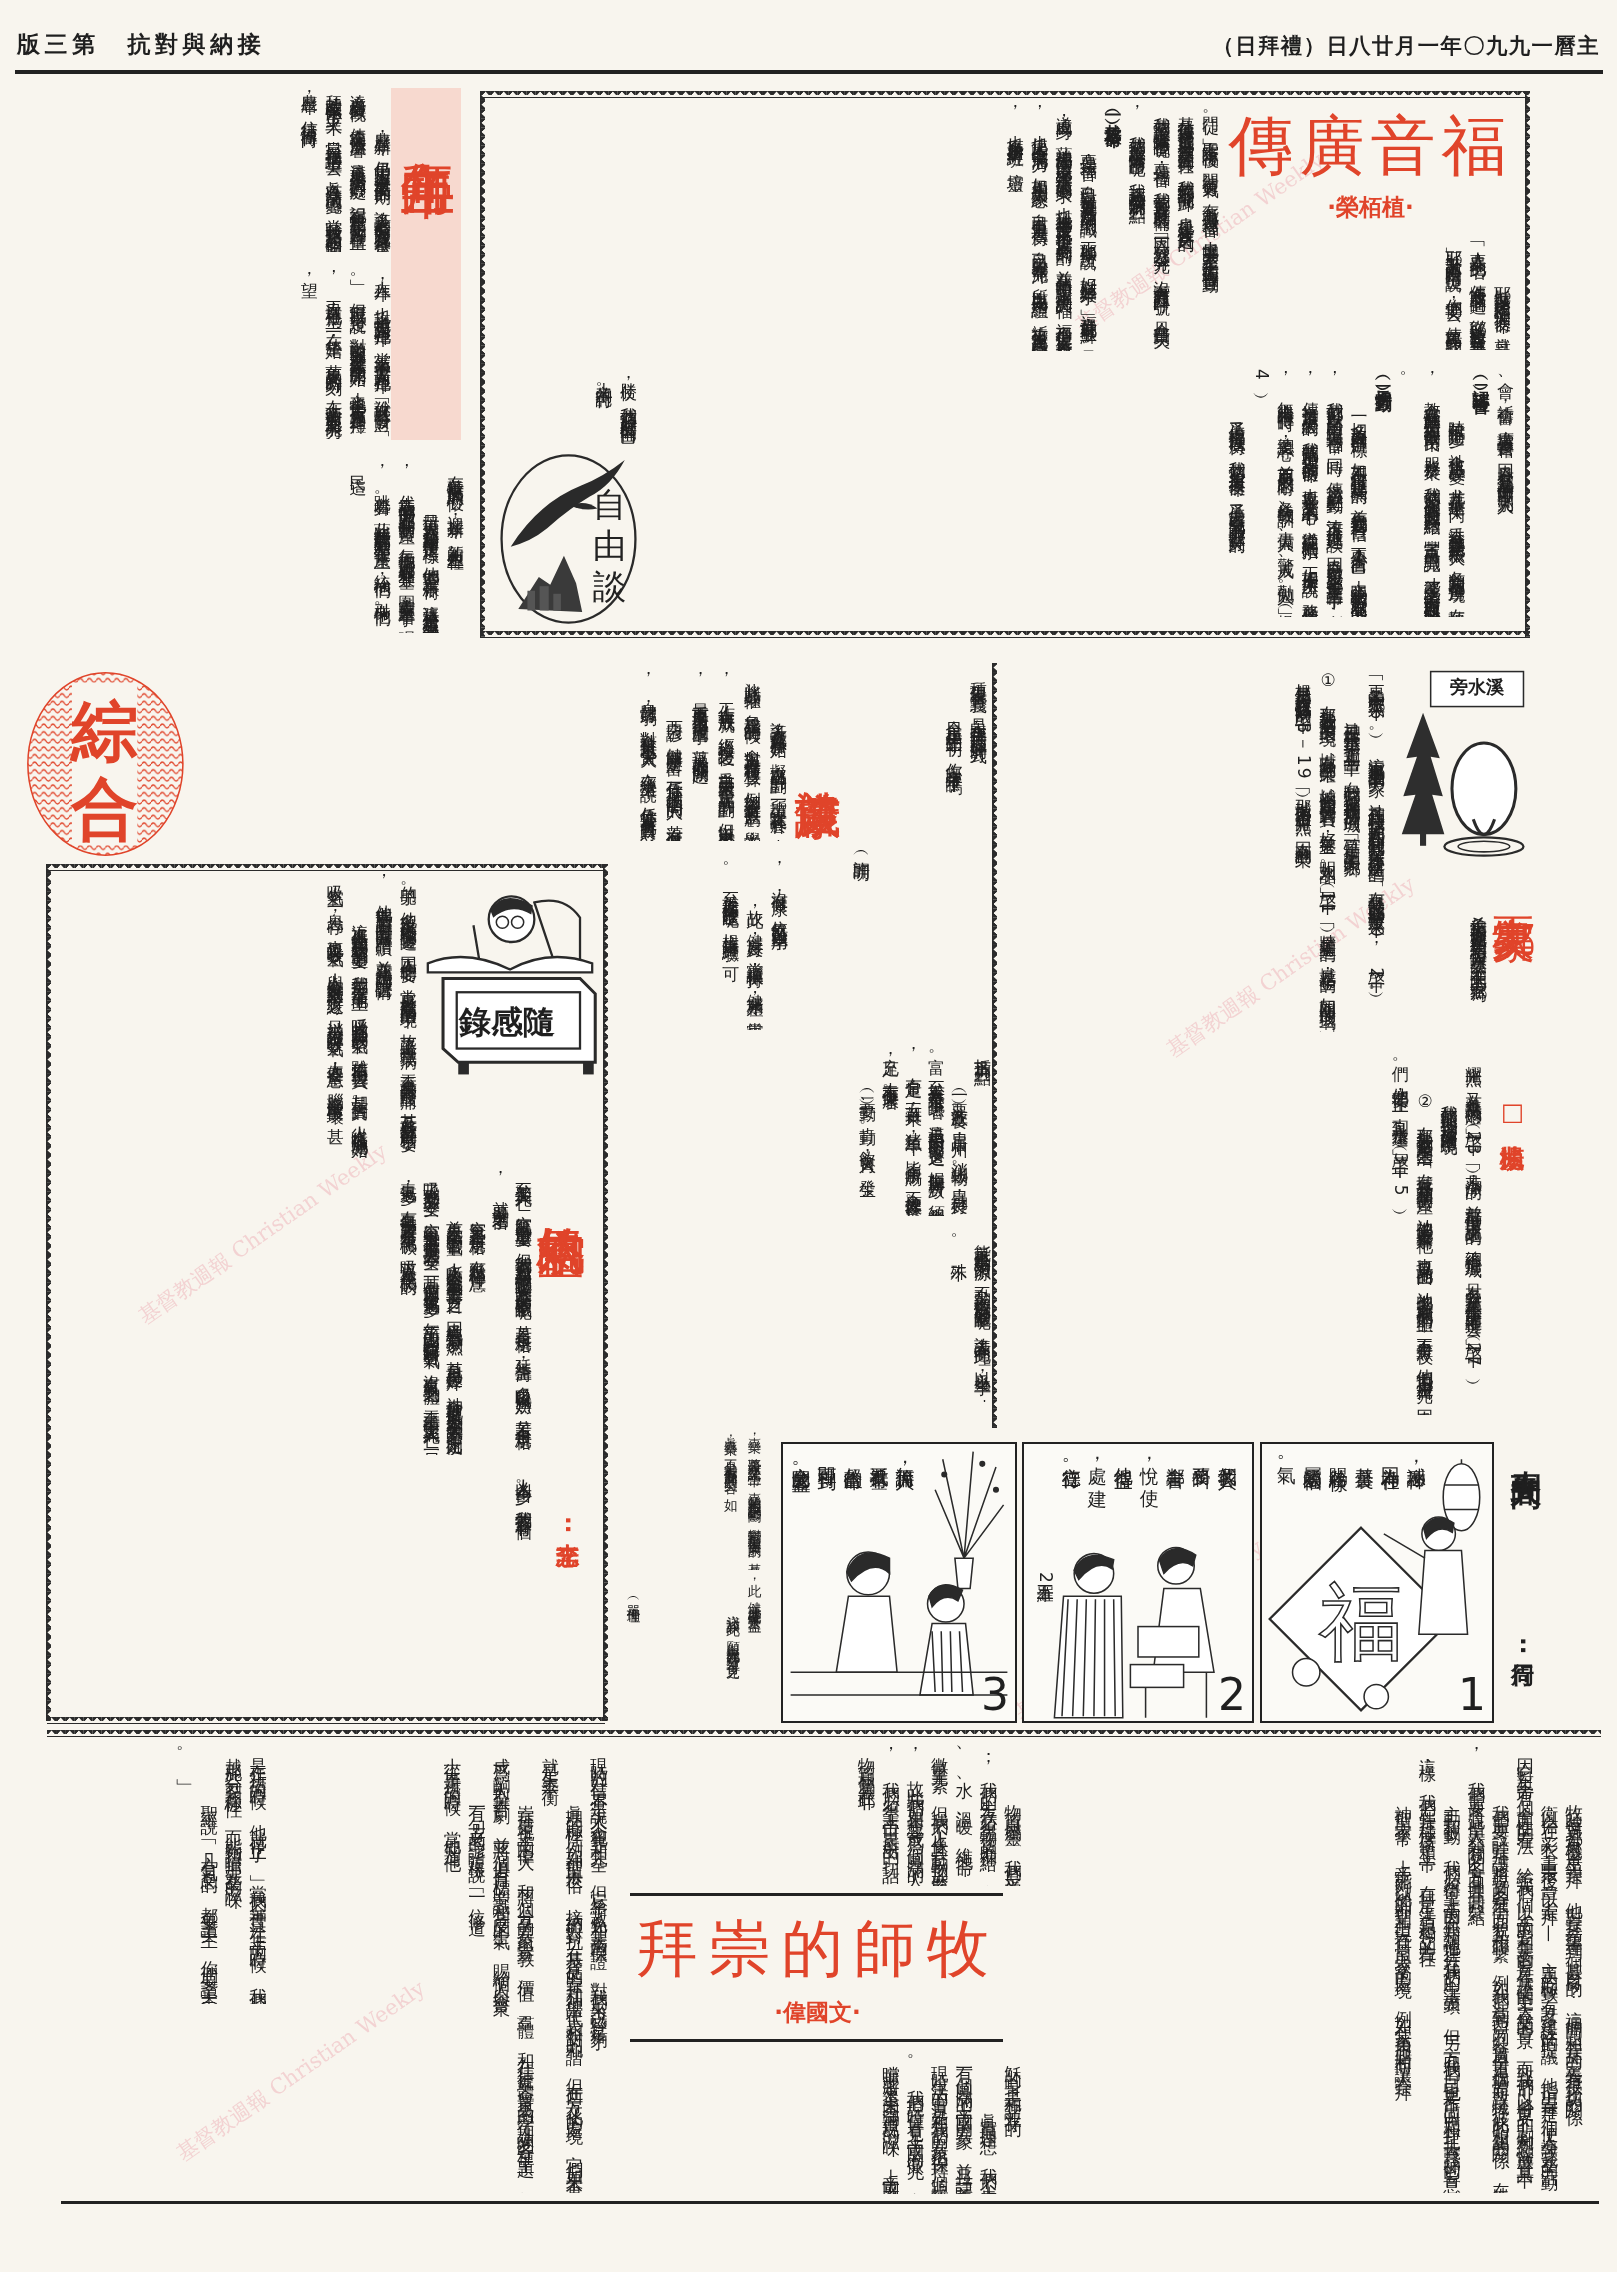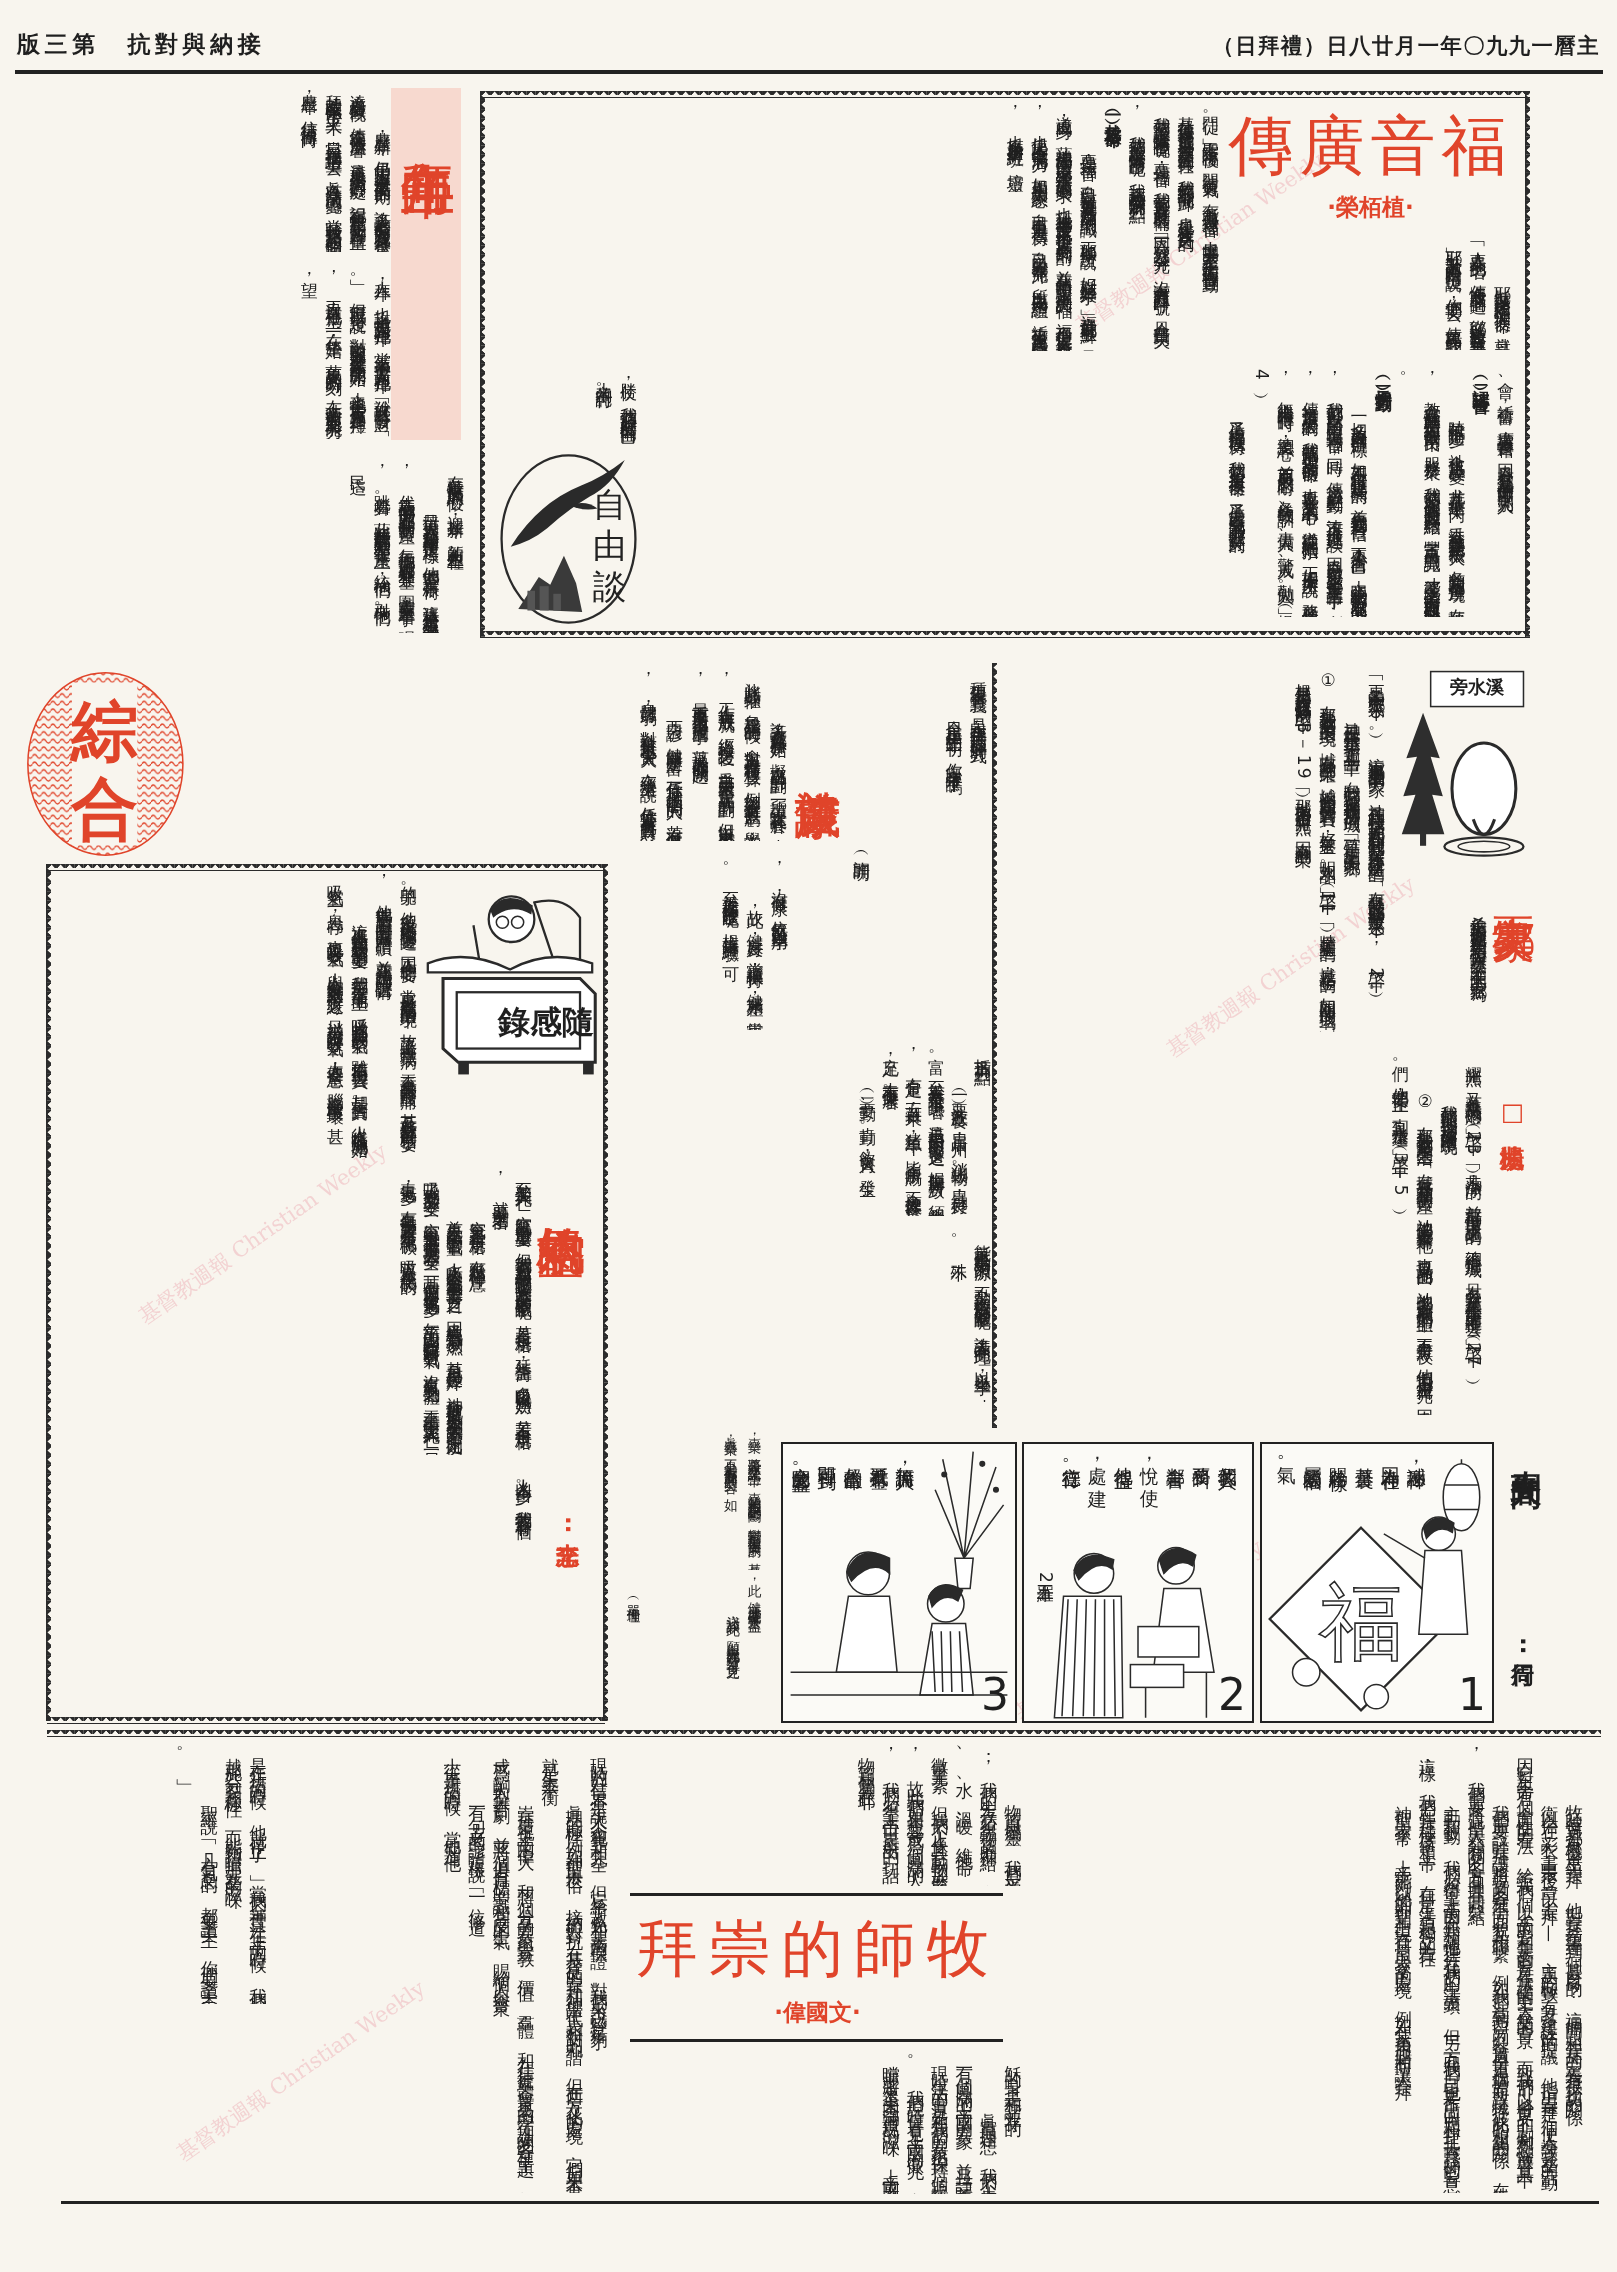--- a/index.html
+++ b/index.html
@@ -179,21 +179,21 @@
       <path d="M92 50 Q110 22 148 44 L146 56 Q120 40 96 60 Z" fill="#2a2a2a"></path>
       <circle cx="108" cy="66" r="8" fill="none" stroke="#2a2a2a" stroke-width="2"></circle>
         <circle cx="128" cy="66" r="8" fill="none" stroke="#2a2a2a" stroke-width="2"></circle>
       <line x1="70" y1="70" x2="78" y2="118" stroke="#2a2a2a" stroke-width="3"></line>
       <path d="M10 120 Q60 100 118 128 Q170 100 226 120 L226 132 L10 132 Z" fill="#fff" stroke="#2a2a2a" stroke-width="3"></path>
       <polygon points="30,140 210,140 230,160 230,250 50,250 30,232" fill="#fff" stroke="#2a2a2a" stroke-width="4"></polygon>
       <rect x="48" y="158" width="162" height="74" fill="#fff" stroke="#2a2a2a" stroke-width="3"></rect>
       <rect x="50" y="250" width="14" height="16" fill="#2a2a2a"></rect>
         <rect x="214" y="250" width="14" height="16" fill="#2a2a2a"></rect>
     </svg>
-    <div class="abs rtl" style="left:52px;top:129px;width:122px;font-size:32px;font-weight:bold;white-space:nowrap;">隨感錄</div>
+    <div class="abs rtl" style="left:26px;top:129px;width:122px;text-align:center;font-size:32px;font-weight:bold;white-space:nowrap;">隨感錄</div>
   </div>
   <div class="v" style="left:55px;top:872px;width:366px;height:286px;">
       <p class="ni">的兒子。他多年以來任職開鑿隧道，因工作的需要，常處身於高氣壓的環境中，故染上了一種職業病，弄至全身的骨骼酸痛，甚至有些部位的骨枯萎了。幾年前，他代表同業員工向有關方面申請賠償，並在電視訪問中訴說苦情。</p>
       <p>這次事件使我聯想到空氣的重要。我們每天生活在地面上，呼吸的都是神賜的空氣，雖然不用錢去買，却是寶貴的。人從呱呱落地開始，便要呼吸空氣；一息尙存，也要呼吸空氣。人與空氣實在結下不解之緣，只消幾分鐘不呼吸空氣，人便要窒息，腦部受嚴重破壞，甚</p>
     </div>
   <div class="v" style="left:55px;top:1169px;width:480px;height:286px;line-height:23px;">
       <p class="ni">至整個人死亡。空氣既然這麼重要，但我們有否思想過我們現正吸入的是甚麽樣的空氣呢？若是合乎規格，延年益壽，多吸幾口無妨；若是不合乎規格，危害健康，就要避之則吉了！</p>
       <p>空氣之是否合乎規格，有幾點値得注意：</p>
       <p>首先是空氣中的含氧量。人所吸的空氣含氧量不需要百分之一百，因爲純氧氣非常易燃，甚至易引起爆炸。神奇妙地使氧氣與氮氣在大氣之中有一定比例，使人吸了感到舒服又安全，空氣中含氧量過低會危害人體安全，其中一個原因是含氮氣過多。年前半山一間醫院輸錯只有氧氣，沒有氧氣之氣體，弄至手術中之病人死亡。另一個原因是有毒氣過多，有毒氣體之表表者是一氧化碳。吸入過量一氧化碳的</p>
     </div>

